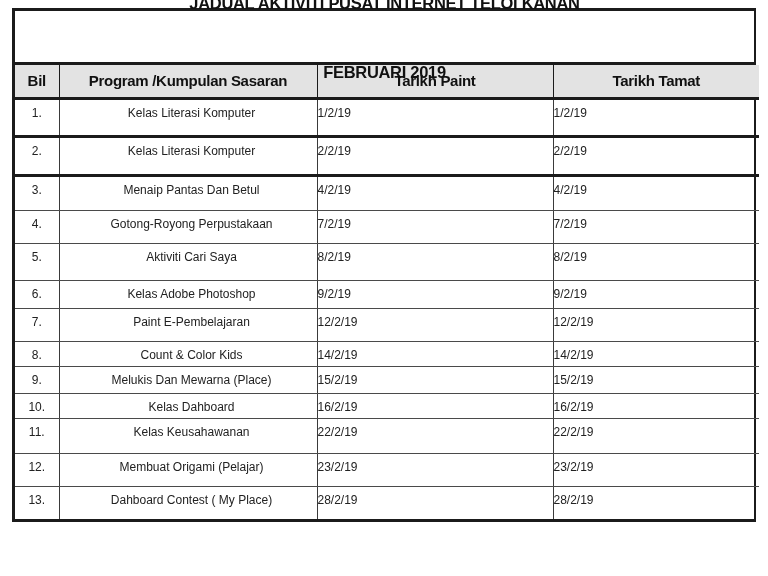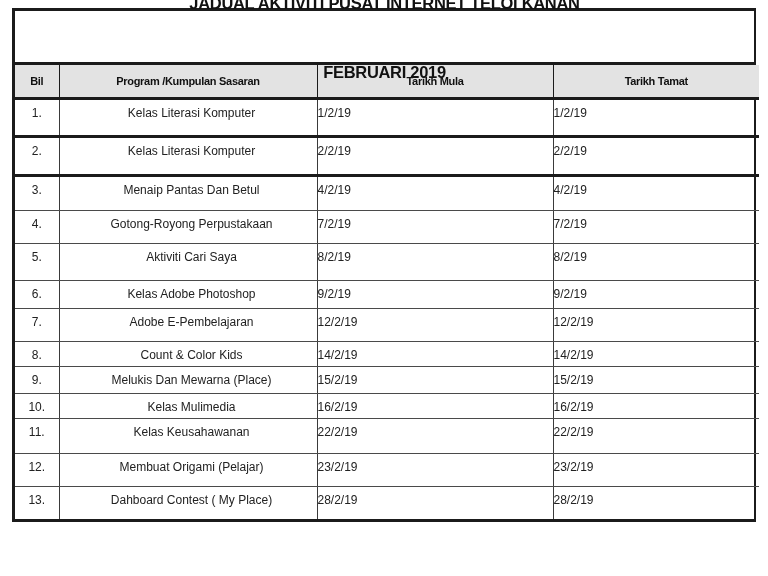--- a/index.html
+++ b/index.html
@@ -56,21 +56,21 @@
   col.c-bil{width:44px;}
   col.c-program{width:258px;}
   col.c-mula{width:236px;}
   col.c-tamat{width:206px;}
   thead th{
     height:33px;
     background:var(--header-bg);
     border-bottom:3px solid var(--border-color);
     border-right:1px solid var(--border-color);
     font-weight:bold;
-    font-size:11px;
+    font-size:15px;
     letter-spacing:-0.3px;
     color:#111;
     text-align:center;
     vertical-align:middle;
     white-space:nowrap;
     overflow:hidden;
   }
   thead th:last-child{border-right:none;margin-left:40px;}
   tbody td{
     border-right:1px solid #3a3a3a;
@@ -103,21 +103,21 @@
       <colgroup>
         <col class="c-bil">
           <col class="c-program">
           <col class="c-mula">
           <col class="c-tamat">
       </colgroup>
       <thead>
         <tr>
           <th>Bil</th>
           <th>Program /Kumpulan Sasaran</th>
-          <th>Tarikh Mula</th>
+          <th>Tarikh Paint</th>
           <th>Tarikh Tamat</th>
         </tr>
       </thead>
       <tbody>
           <tr class="thick-bottom" style="height: 38px;">
             <td class="col-bil">1.</td>
             <td class="col-program">Kelas Literasi Komputer</td>
             <td class="col-date">1/2/19</td>
             <td class="col-date">1/2/19</td>
           </tr>
@@ -146,39 +146,39 @@
             <td class="col-date">8/2/19</td>
           </tr>
           <tr style="height: 28px;">
             <td class="col-bil">6.</td>
             <td class="col-program">Kelas Adobe Photoshop</td>
             <td class="col-date">9/2/19</td>
             <td class="col-date">9/2/19</td>
           </tr>
           <tr style="height: 33px;">
             <td class="col-bil">7.</td>
-            <td class="col-program">Adobe E-Pembelajaran</td>
+            <td class="col-program">Paint E-Pembelajaran</td>
             <td class="col-date">12/2/19</td>
             <td class="col-date">12/2/19</td>
           </tr>
           <tr style="height: 25px;">
             <td class="col-bil">8.</td>
             <td class="col-program">Count &amp; Color Kids</td>
             <td class="col-date">14/2/19</td>
             <td class="col-date">14/2/19</td>
           </tr>
           <tr style="height: 27px;">
             <td class="col-bil">9.</td>
             <td class="col-program">Melukis Dan Mewarna (Place)</td>
             <td class="col-date">15/2/19</td>
             <td class="col-date">15/2/19</td>
           </tr>
           <tr style="height: 25px;">
             <td class="col-bil">10.</td>
-            <td class="col-program">Kelas Mulimedia</td>
+            <td class="col-program">Kelas Dahboard</td>
             <td class="col-date">16/2/19</td>
             <td class="col-date">16/2/19</td>
           </tr>
           <tr style="height: 35px;">
             <td class="col-bil">11.</td>
             <td class="col-program">Kelas Keusahawanan</td>
             <td class="col-date">22/2/19</td>
             <td class="col-date">22/2/19</td>
           </tr>
           <tr style="height: 33px;">

